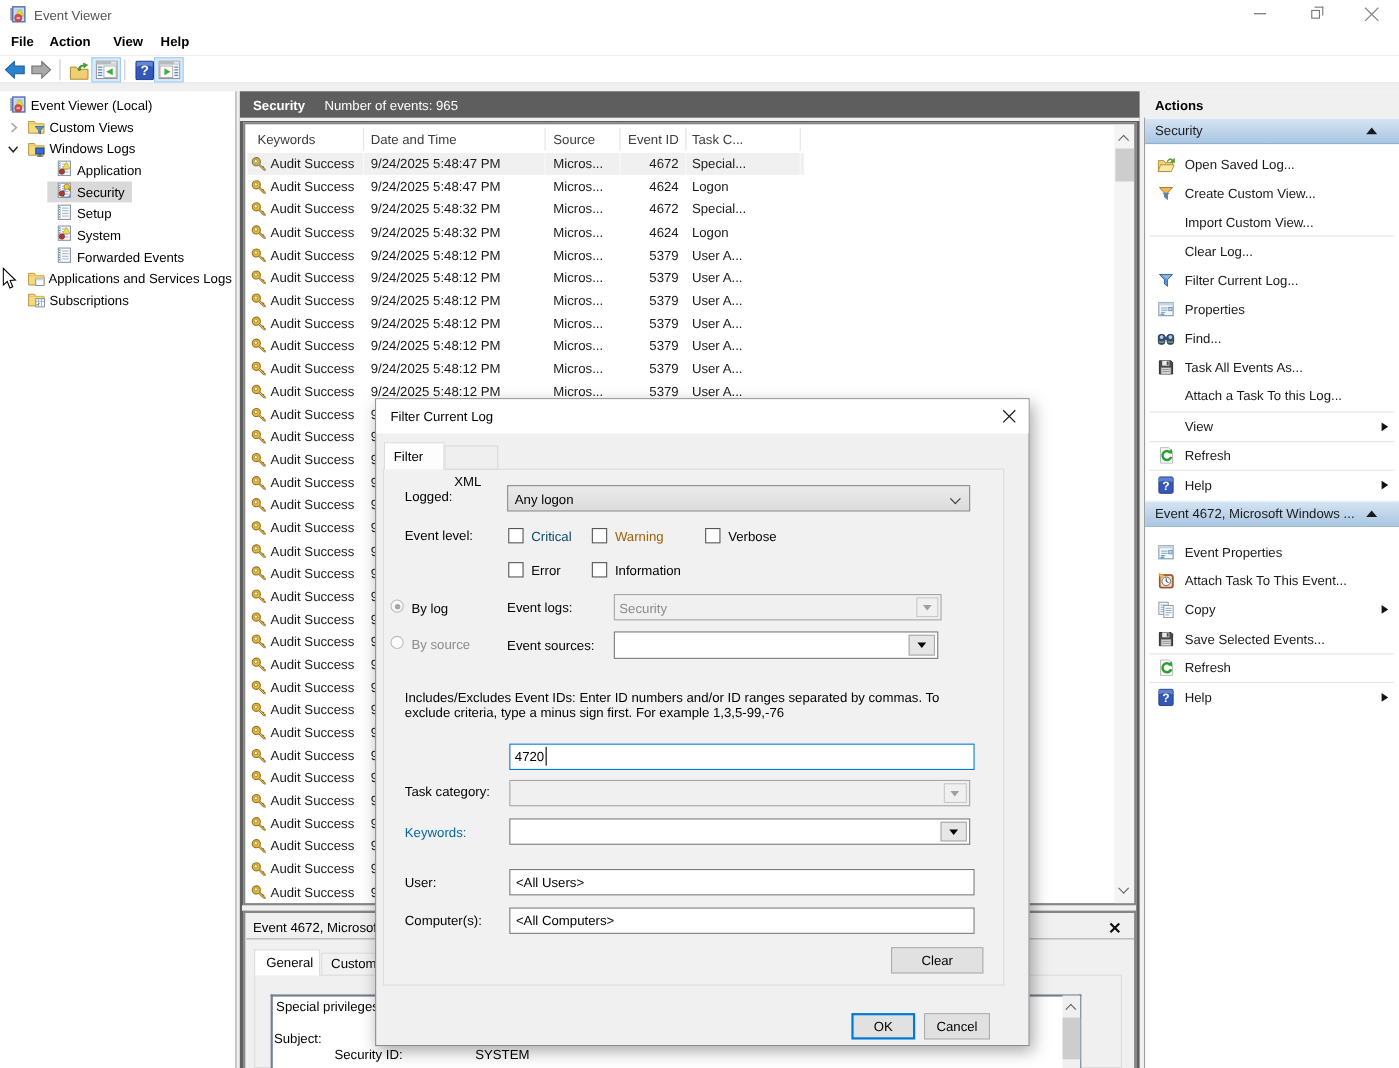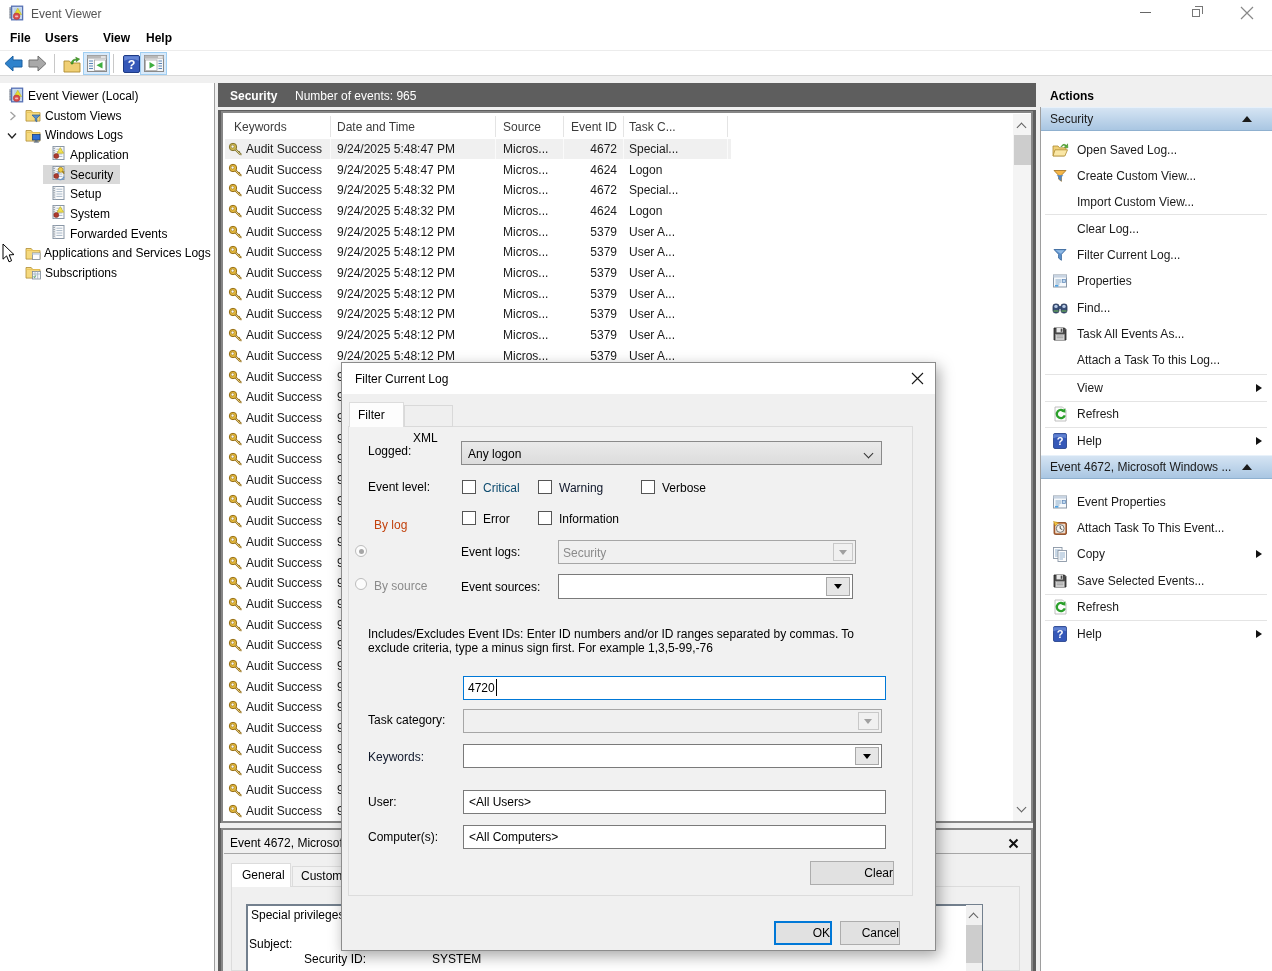--- a/index.html
+++ b/index.html
@@ -6,41 +6,41 @@
 .a{position:absolute}
 .sep{background:#e4e4e4;height:1px}
 .chev{position:absolute;width:7px;height:7px;border-left:1.4px solid #444;border-top:1.4px solid #444}
 .tri-d{width:0;height:0;border-left:4px solid transparent;border-right:4px solid transparent;border-top:5px solid #000}
 .tri-r{width:0;height:0;border-top:4.5px solid transparent;border-bottom:4.5px solid transparent;border-left:6px solid #111}
 .tri-u{width:0;height:0;border-left:5px solid transparent;border-right:5px solid transparent;border-bottom:6px solid #1a1a1a}
 .cb{position:absolute;width:14px;height:14px;background:#fff;border:1px solid #555}
 .lbl{position:absolute;white-space:nowrap}
 .inp{position:absolute;background:#fff;border:1px solid #7a7a7a}
 .itxt{position:absolute;left:5px;top:4px;white-space:nowrap}
-.btn{position:absolute;background:#e1e1e1;border:1px solid #adadad;text-align:right}
+.btn{position:absolute;background:#e1e1e1;border:1px solid #adadad;text-align:center}
 </style></head><body>
 <div class="a" style="left:0;top:0;width:1272px;height:27px;background:#fff"></div>
 <svg class="a" style="left:8px;top:5px" width="16" height="16" viewBox="0 0 16 16">
     <rect x="1.4" y="2.2" width="2.4" height="11.6" fill="#a9b0ba"></rect>
     <path d="M1.4 3 h2.4 M1.4 4.6 h2.4 M1.4 6.2 h2.4 M1.4 7.8 h2.4 M1.4 9.4 h2.4 M1.4 11 h2.4 M1.4 12.6 h2.4" stroke="#6e7681" stroke-width="0.6"></path>
     <rect x="3.6" y="1.2" width="11" height="13.6" fill="#ccddf1" stroke="#5670b4" stroke-width="1.3"></rect>
     <path d="M6 4 h7 M6 6 h7 M6 8 h7 M6 10 h7" stroke="#a9c2de" stroke-width="0.8"></path>
     <path d="M9.8 3.2 L13.6 9.6 H6 z" fill="#e4dd2f" stroke="#b6ad1c" stroke-width="0.5"></path>
     <circle cx="8.6" cy="11.3" r="3.3" fill="#d84c4c" stroke="#a83232" stroke-width="0.5"></circle>
     <rect x="7" y="10.5" width="3.2" height="1.7" rx="0.8" fill="#f2b9b9"></rect>
   </svg>
 <div class="a lbl" style="left:31px;top:7px;color:#555">Event Viewer</div>
 <div class="a" style="left:1140px;top:12px;width:11px;height:1px;background:#666"></div>
 <div class="a" style="left:1192px;top:9px;width:8px;height:8px;border:1px solid #777"></div>
 <div class="a" style="left:1195px;top:6px;width:8px;height:8px;border:1px solid #777;border-left:none;border-bottom:none"></div>
 <svg class="a" style="left:1240px;top:6px" width="14" height="14" viewBox="0 0 14 14">
     <path d="M1 1 L13 13 M13 1 L1 13" stroke="#888" stroke-width="1.2"></path>
   </svg>
 <div class="a lbl" style="left:10px;top:31px;font-weight:bold">File</div>
-<div class="a lbl" style="left:45px;top:31px;font-weight:bold">Users</div>
+<div class="a lbl" style="left:45px;top:31px;font-weight:bold">Action</div>
 <div class="a lbl" style="left:103px;top:31px;font-weight:bold">View</div>
 <div class="a lbl" style="left:146px;top:31px;font-weight:bold">Help</div>
 <div class="a" style="left:0;top:50px;width:1272px;height:1px;background:#ececec"></div>
 <div class="a" style="left:0;top:75px;width:1272px;height:1px;background:#d9d9d9"></div>
 <div class="a" style="left:83px;top:52px;width:27px;height:23px;background:#d9eafa;border:1px solid #9fcef2"></div>
 <div class="a" style="left:140px;top:52px;width:27px;height:23px;background:#d9eafa;border:1px solid #9fcef2"></div>
 <svg class="a" style="left:4px;top:55px" width="19" height="17" viewBox="0 0 19 17">
     <path d="M9 1 L9 5 H18 V12 H9 V16 L1 8.5 z" fill="#2e82cc" stroke="#1a5fa0" stroke-width="1"></path>
   </svg>
 <svg class="a" style="left:28px;top:55px" width="19" height="17" viewBox="0 0 19 17">
@@ -808,51 +808,51 @@
 <div class="a" style="left:349px;top:402px;width:55px;height:25px;background:#fdfdfd;border:1px solid #dcdcdc;border-bottom:none"></div>
 <div class="a lbl" style="left:358px;top:408px">Filter</div>
 <div class="a lbl" style="left:368px;top:444px;color:#000">Logged:</div>
 <div class="a" style="left:461px;top:441px;width:421px;height:24px;background:linear-gradient(#eaeaea,#dcdcdc);border:1px solid #8a8a8a"></div>
 <div class="a lbl" style="left:468px;top:447px;color:#000">Any logon</div>
 <div class="chev" style="left:865px;top:450px;transform:rotate(225deg);border-color:#333"></div>
 <div class="a lbl" style="left:368px;top:480px;color:#000">Event level:</div>
 <div class="cb" style="left:462px;top:480px"></div>
 <div class="a lbl" style="left:483px;top:481px;color:#0c4a6e">Critical</div>
 <div class="cb" style="left:538px;top:480px"></div>
-<div class="a lbl" style="left:559px;top:481px;color:#0f172a">Warning</div>
+<div class="a lbl" style="left:559px;top:481px;color:#a16207">Warning</div>
 <div class="cb" style="left:641px;top:480px"></div>
 <div class="a lbl" style="left:662px;top:481px;color:#000">Verbose</div>
 <div class="cb" style="left:462px;top:511px"></div>
 <div class="a lbl" style="left:483px;top:512px;color:#000">Error</div>
 <div class="cb" style="left:538px;top:511px"></div>
 <div class="a lbl" style="left:559px;top:512px;color:#000">Information</div>
 <div class="a" style="left:355px;top:545px;width:12px;height:12px;border-radius:50%;border:1px solid #bcbcbc;background:#fcfcfc"></div>
 <div class="a" style="left:359px;top:549px;width:5px;height:5px;border-radius:50%;background:#a6a6a6"></div>
-<div class="a lbl" style="left:374px;top:518px;color:#c2410c">By log</div>
+<div class="a lbl" style="left:374px;top:546px;color:#000000">By log</div>
 <div class="a lbl" style="left:461px;top:545px;color:#000">Event logs:</div>
 <div class="a" style="left:558px;top:540px;width:298px;height:24px;background:#f0f0f0;border:1px solid #a6a6a6"></div>
 <div class="a lbl" style="left:563px;top:546px;color:#8b8b8b">Security</div>
 <div class="a" style="left:833px;top:543px;width:20px;height:18px;background:#f0f0f0;border:1px solid #c8c8c8"></div>
 <div class="a tri-d" style="left:839px;top:550px;border-top-color:#a0a0a0"></div>
 <div class="a" style="left:355px;top:578px;width:12px;height:12px;border-radius:50%;border:1px solid #bcbcbc;background:#fcfcfc"></div>
 <div class="a lbl" style="left:374px;top:579px;color:#8b8b8b">By source</div>
 <div class="a lbl" style="left:461px;top:580px;color:#000">Event sources:</div>
 <div class="a" style="left:558px;top:574px;width:295px;height:25px;background:#fff;border:1px solid #7a7a7a"></div>
 <div class="a" style="left:826px;top:577px;width:24px;height:19px;background:#e6e6e6;border:1px solid #a8a8a8"></div>
 <div class="a tri-d" style="left:834px;top:584px"></div>
 <div class="a lbl" style="left:368px;top:627px;color:#000">Includes/Excludes Event IDs: Enter ID numbers and/or ID ranges separated by commas. To</div>
 <div class="a lbl" style="left:368px;top:641px;color:#000">exclude criteria, type a minus sign first. For example 1,3,5-99,-76</div>
 <div class="a" style="left:463px;top:676px;width:423px;height:24px;background:#fff;border:1px solid #0078d7"></div>
 <div class="a lbl" style="left:468px;top:681px;color:#000">4720</div>
 <div class="a" style="left:496px;top:679px;width:1px;height:17px;background:#000"></div>
 <div class="a lbl" style="left:368px;top:713px;color:#000">Task category:</div>
 <div class="a" style="left:463px;top:709px;width:419px;height:24px;background:#f0f0f0;border:1px solid #a6a6a6"></div>
 <div class="a" style="left:858px;top:712px;width:21px;height:18px;background:#f0f0f0;border:1px solid #c8c8c8"></div>
 <div class="a tri-d" style="left:864px;top:719px;border-top-color:#a0a0a0"></div>
-<div class="a lbl" style="left:368px;top:750px;color:#0f172a">Keywords:</div>
+<div class="a lbl" style="left:368px;top:750px;color:#0369a1">Keywords:</div>
 <div class="a" style="left:463px;top:744px;width:419px;height:24px;background:#fff;border:1px solid #7a7a7a"></div>
 <div class="a" style="left:855px;top:747px;width:24px;height:18px;background:#e6e6e6;border:1px solid #a8a8a8"></div>
 <div class="a tri-d" style="left:863px;top:754px"></div>
 <div class="a lbl" style="left:368px;top:795px;color:#000">User:</div>
 <div class="inp" style="left:463px;top:790px;width:423px;height:24px">
     <div class="itxt">&lt;All Users&gt;</div>
   </div>
 <div class="a lbl" style="left:368px;top:830px;color:#000">Computer(s):</div>
 <div class="inp" style="left:463px;top:825px;width:423px;height:24px">
     <div class="itxt">&lt;All Computers&gt;</div>

